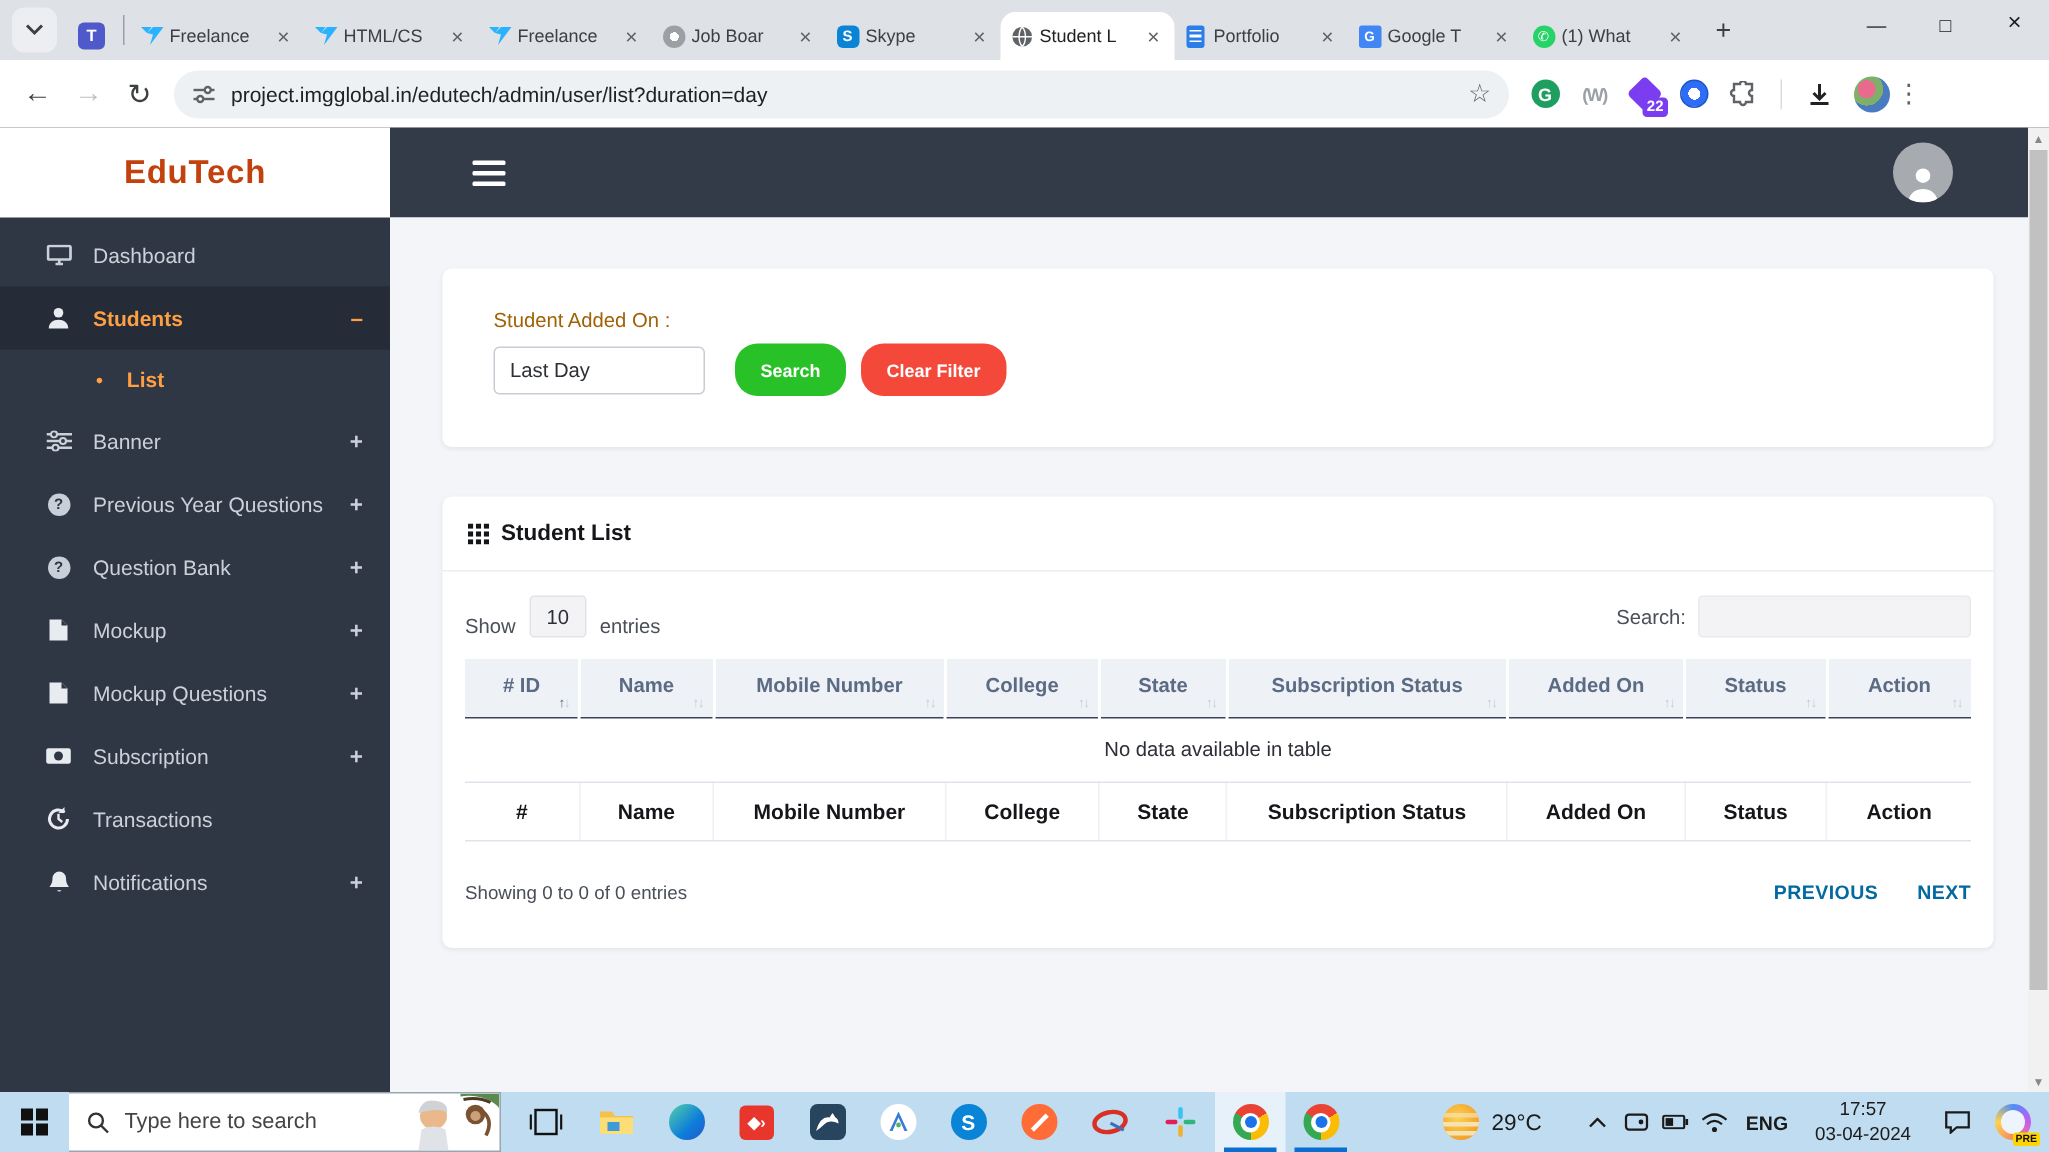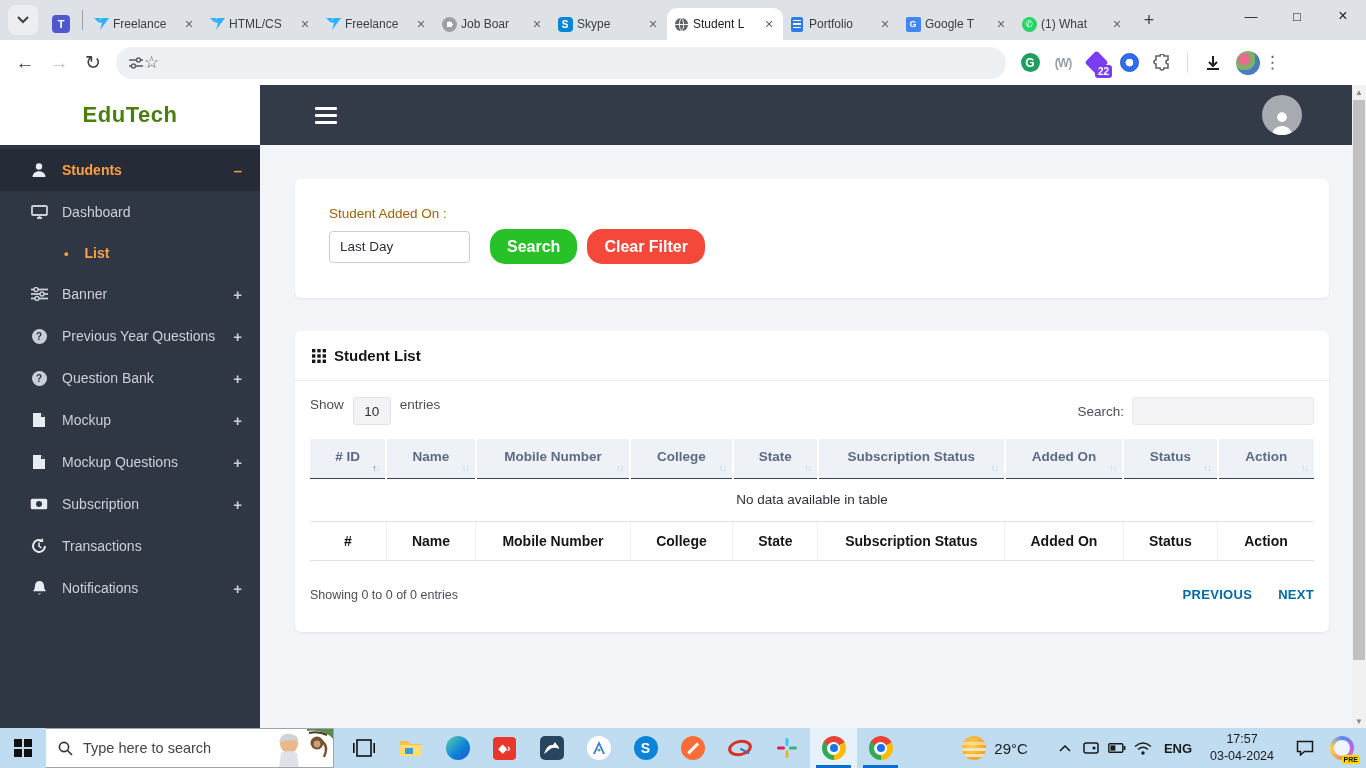--- a/index.html
+++ b/index.html
@@ -42,21 +42,21 @@
   
   .scrollbar { position:absolute; top:85px; right:0; width:14px; height:643px; background:#f1f1f1; z-index:40; }
   .scroll-arrow { width:14px; height:14px; display:flex; align-items:center; justify-content:center; color:#888; font-size:8px; }
   .scroll-thumb { position:absolute; top:15px; left:1px; width:12px; height:560px; background:#c1c1c1; }
   .scroll-arrow.down { position:absolute; bottom:0; }
 
   
   .app { position:absolute; top:85px; left:0; width:1366px; height:643px; display:flex; }
   .sidebar { width:260px; background:#2f3644; flex-shrink:0; }
   .logo-block { height:60px; background:#fff; display:flex; align-items:center; justify-content:center; }
-  .logo-text { font-size:22px; font-weight:bold; color:#4d7c0f; letter-spacing:0.5px; }
+  .logo-text { font-size:22px; font-weight:bold; color:#c2410c; letter-spacing:0.5px; }
   .nav { padding-top:4px; }
   .nav-item { height:42px; display:flex; align-items:center; padding:0 18px 0 30px; color:#ccd1d9; font-size:14px; cursor:pointer; }
   .nav-item .nav-ico { width:18px; height:18px; margin-right:14px; display:flex; align-items:center; justify-content:center; }
   .nav-item .nav-label { flex:1; }
   .nav-item .nav-expand { color:#ccd1d9; font-size:15px; font-weight:bold; }
   .nav-item.active { background:#252b37; }
   .nav-item.active .nav-label, .nav-item.active .nav-expand { color:#ff9f43; font-weight:bold; }
   .nav-sub { height:40px; display:flex; align-items:center; padding-left:64px; color:#ff9f43; font-size:14px; font-weight:bold; cursor:pointer; }
   .nav-sub .bullet { color:#ff9f43; margin-right:16px; font-size:13px; }
   .q-circle { width:15px; height:15px; border-radius:50%; background:#c9cfd8; color:#2f3644; font-size:10px; font-weight:bold; display:flex; align-items:center; justify-content:center; }
@@ -69,26 +69,26 @@
 
   .content { flex:1; background:#f4f5f8; padding:34px 37px 0 35px; overflow:hidden; }
   .card { background:#fff; border-radius:6px; box-shadow:0 1px 3px rgba(40,50,70,0.08); }
   .card + .card { margin-top:33px; }
   .card-header { height:50px; display:flex; align-items:center; padding:0 17px; border-bottom:1px solid #ebedf3; }
   .card-title { font-size:15px; font-weight:bold; color:#15161a; margin-left:8px; }
   .filters-body { padding:27px 34px 34px 34px; }
   .field-label { font-size:13.5px; color:#a16207; margin-bottom:8px; }
   .filter-row { display:flex; align-items:center; }
   .filter-input { width:141px; height:32px; border:1px solid #c8ccd4; border-radius:4px; padding:0 10px; font-size:13.5px; color:#2c2f36; font-family:"Liberation Sans",sans-serif; }
-  .btn { height:35px; border:none; border-radius:15px; color:#fff; font-size:16px; font-weight:bold; padding:0 17px; cursor:pointer; font-family:"Liberation Sans",sans-serif; }
+  .btn { height:35px; border:none; border-radius:15px; color:#fff; font-size:12px; font-weight:bold; padding:0 17px; cursor:pointer; font-family:"Liberation Sans",sans-serif; }
   .btn-search { background:#28c128; margin-left:20px; }
   .btn-clear { background:#f4483a; margin-left:10px; }
 
   .dt-controls { display:flex; align-items:center; justify-content:space-between; padding:16px 15px 14px 15px; }
-  .dt-length { display:flex; align-items:flex-start; font-size:13.5px; color:#4a4f58; }
+  .dt-length { display:flex; align-items:flex-end; font-size:13.5px; color:#4a4f58; }
   .dt-select { width:38px; height:28px; background:#f3f3f5; border:1px solid #e2e3e8; border-radius:3px; margin:0 9px; display:flex; align-items:center; justify-content:center; font-size:13.5px; color:#2c2f36; }
   .dt-search { display:flex; align-items:center; font-size:13.5px; color:#4a4f58;margin-left:28px; }
   .dt-search input { width:182px; height:28px; background:#f3f3f5; border:1px solid #e9eaee; border-radius:3px; margin-left:8px; padding:0 8px; }
 
   .table-wrap { padding:0 15px; }
   table.dt { width:100%; border-collapse:collapse; }
   .dt thead th { background:#eef1f6; color:#5c6b84; font-size:13.5px; font-weight:bold; text-align:center; padding:10px 6px 14px 6px; border-right:2px solid #fff; border-bottom:1px solid #39445c; position:relative; }
   .dt thead th:last-child { border-right:none; }
   .sort-arrows { position:absolute; right:6px; bottom:5px; font-size:9px; letter-spacing:-1px; color:#c3cbdb; }
   .sort-arrows .on { color:#5c6b84; }
@@ -248,20 +248,21 @@
     <span class="nav-glyph">↻</span>
     <div class="omnibox">
       <svg width="16" height="14" viewBox="0 0 16 14">
           <g stroke="#5f6368" stroke-width="1.6" fill="none">
             <line x1="1" y1="4" x2="15" y2="4"></line>
             <line x1="1" y1="10" x2="15" y2="10"></line>
             <circle cx="10.5" cy="4" r="2" fill="#fff"></circle>
             <circle cx="5.5" cy="10" r="2" fill="#fff"></circle>
           </g>
         </svg>
+      <span class="url">project.imgglobal.in/edutech/admin/user/list?duration=day</span>
       <span class="star">☆</span>
     </div>
     <div class="ext-area">
       <span class="ext-ico">
           <span class="grammarly">G</span>
         </span>
       <span class="ext-ico gray-ext">(W)</span>
       <span class="ext-ico">
           <span class="purple-ext"></span>
           <span class="purple-badge">22</span>
@@ -285,38 +286,38 @@
     </div>
     <span class="kebab">⋮</span>
   </div>
 
   <div class="app">
     <aside class="sidebar">
       <div class="logo-block">
         <span class="logo-text">EduTech</span>
       </div>
       <nav class="nav">
+        <div class="nav-item">
+          <span class="nav-ico">
+              <svg width="17" height="15" viewBox="0 0 17 15">
+                <rect x="1" y="1" width="15" height="9" rx="1" fill="none" stroke="#ccd1d9" stroke-width="1.8"></rect>
+                <path d="M6 13h5M8.5 10v3" stroke="#ccd1d9" stroke-width="1.8"></path>
+              </svg>
+            </span>
+          <span class="nav-label">Dashboard</span>
+        </div>
         <div class="nav-item active">
           <span class="nav-ico">
               <svg width="16" height="16" viewBox="0 0 16 16">
                 <circle cx="8" cy="4.5" r="3.2" fill="#e8ebef"></circle>
                 <path d="M1.5 15c0-3.6 2.9-5.8 6.5-5.8s6.5 2.2 6.5 5.8z" fill="#e8ebef"></path>
               </svg>
             </span>
           <span class="nav-label">Students</span>
           <span class="nav-expand">–</span>
-        </div>
-        <div class="nav-item">
-          <span class="nav-ico">
-              <svg width="17" height="15" viewBox="0 0 17 15">
-                <rect x="1" y="1" width="15" height="9" rx="1" fill="none" stroke="#ccd1d9" stroke-width="1.8"></rect>
-                <path d="M6 13h5M8.5 10v3" stroke="#ccd1d9" stroke-width="1.8"></path>
-              </svg>
-            </span>
-          <span class="nav-label">Dashboard</span>
         </div>
         <div class="nav-sub">
           <span class="bullet">•</span>
           <span>List</span>
         </div>
         <div class="nav-item">
           <span class="nav-ico">
               <svg width="17" height="14" viewBox="0 0 17 14">
                 <g stroke="#ccd1d9" stroke-width="1.8">
                   <line x1="0" y1="2.5" x2="17" y2="2.5"></line>

